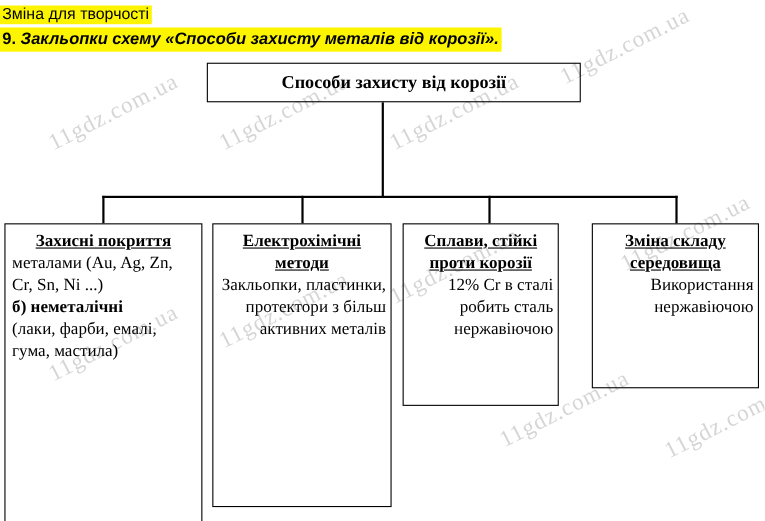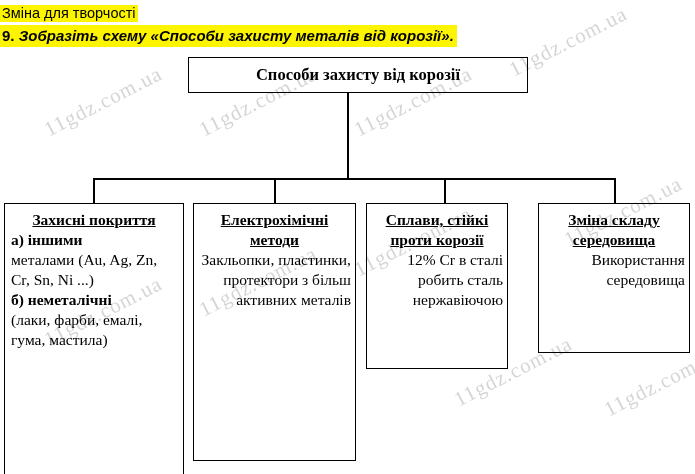--- a/index.html
+++ b/index.html
@@ -138,56 +138,55 @@
   .drop4    { left: 614px; top: 178px; width: 2px;  height: 25px; }
 </style>
 </head>
 <body>
 
 <div class="header">
   <div class="title-line">Зміна для творчості</div>
   <br>
   <div class="task-line">
     <span class="task-num">9.</span>
-    <span>Зобразіть схему «Способи захисту металів від корозії».</span>
+    <span>Закльопки схему «Способи захисту металів від корозії».</span>
   </div>
 </div>
 
 <div class="diagram">
 
   <div class="line v-trunk"></div>
   <div class="line h-bus"></div>
   <div class="line drop1"></div>
   <div class="line drop2"></div>
   <div class="line drop3"></div>
   <div class="line drop4"></div>
 
   <div class="node root-node" id="root">Способи захисту від корозії</div>
 
   <div class="node leaf" id="node1">
     <span class="lead">Захисні покриття</span>
-    <span class="lead2">а) іншими</span>
     <span class="body-left">металами (Au, Ag, Zn, Cr, Sn, Ni ...)</span>
     <span class="lead2">б) неметалічні</span>
     <span class="body-left">(лаки, фарби, емалі, гума, мастила)</span>
   </div>
 
   <div class="node leaf" id="node2">
     <span class="lead">Електрохімічні методи</span>
     <span class="body">Закльопки, пластинки, протектори з більш активних металів</span>
   </div>
 
   <div class="node leaf" id="node3">
     <span class="lead">Сплави, стійкі проти корозії</span>
     <span class="body">12% Cr в сталі робить сталь нержавіючою</span>
   </div>
 
   <div class="node leaf" id="node4">
     <span class="lead">Зміна складу середовища</span>
-    <span class="body">Використання середовища</span>
+    <span class="body">Використання нержавіючою</span>
   </div>
 </div>
 
 <div class="watermark-layer" id="watermark-layer">
     <div class="wm" style="left: 40px; top: 120px;">11gdz.com.ua</div>
     <div class="wm" style="left: 195px; top: 120px;">11gdz.com.ua</div>
     <div class="wm" style="left: 350px; top: 120px;">11gdz.com.ua</div>
     <div class="wm" style="left: 505px; top: 60px;">11gdz.com.ua</div>
     <div class="wm" style="left: 560px; top: 230px;">11gdz.com.ua</div>
     <div class="wm" style="left: 195px; top: 300px;">11gdz.com.ua</div>

